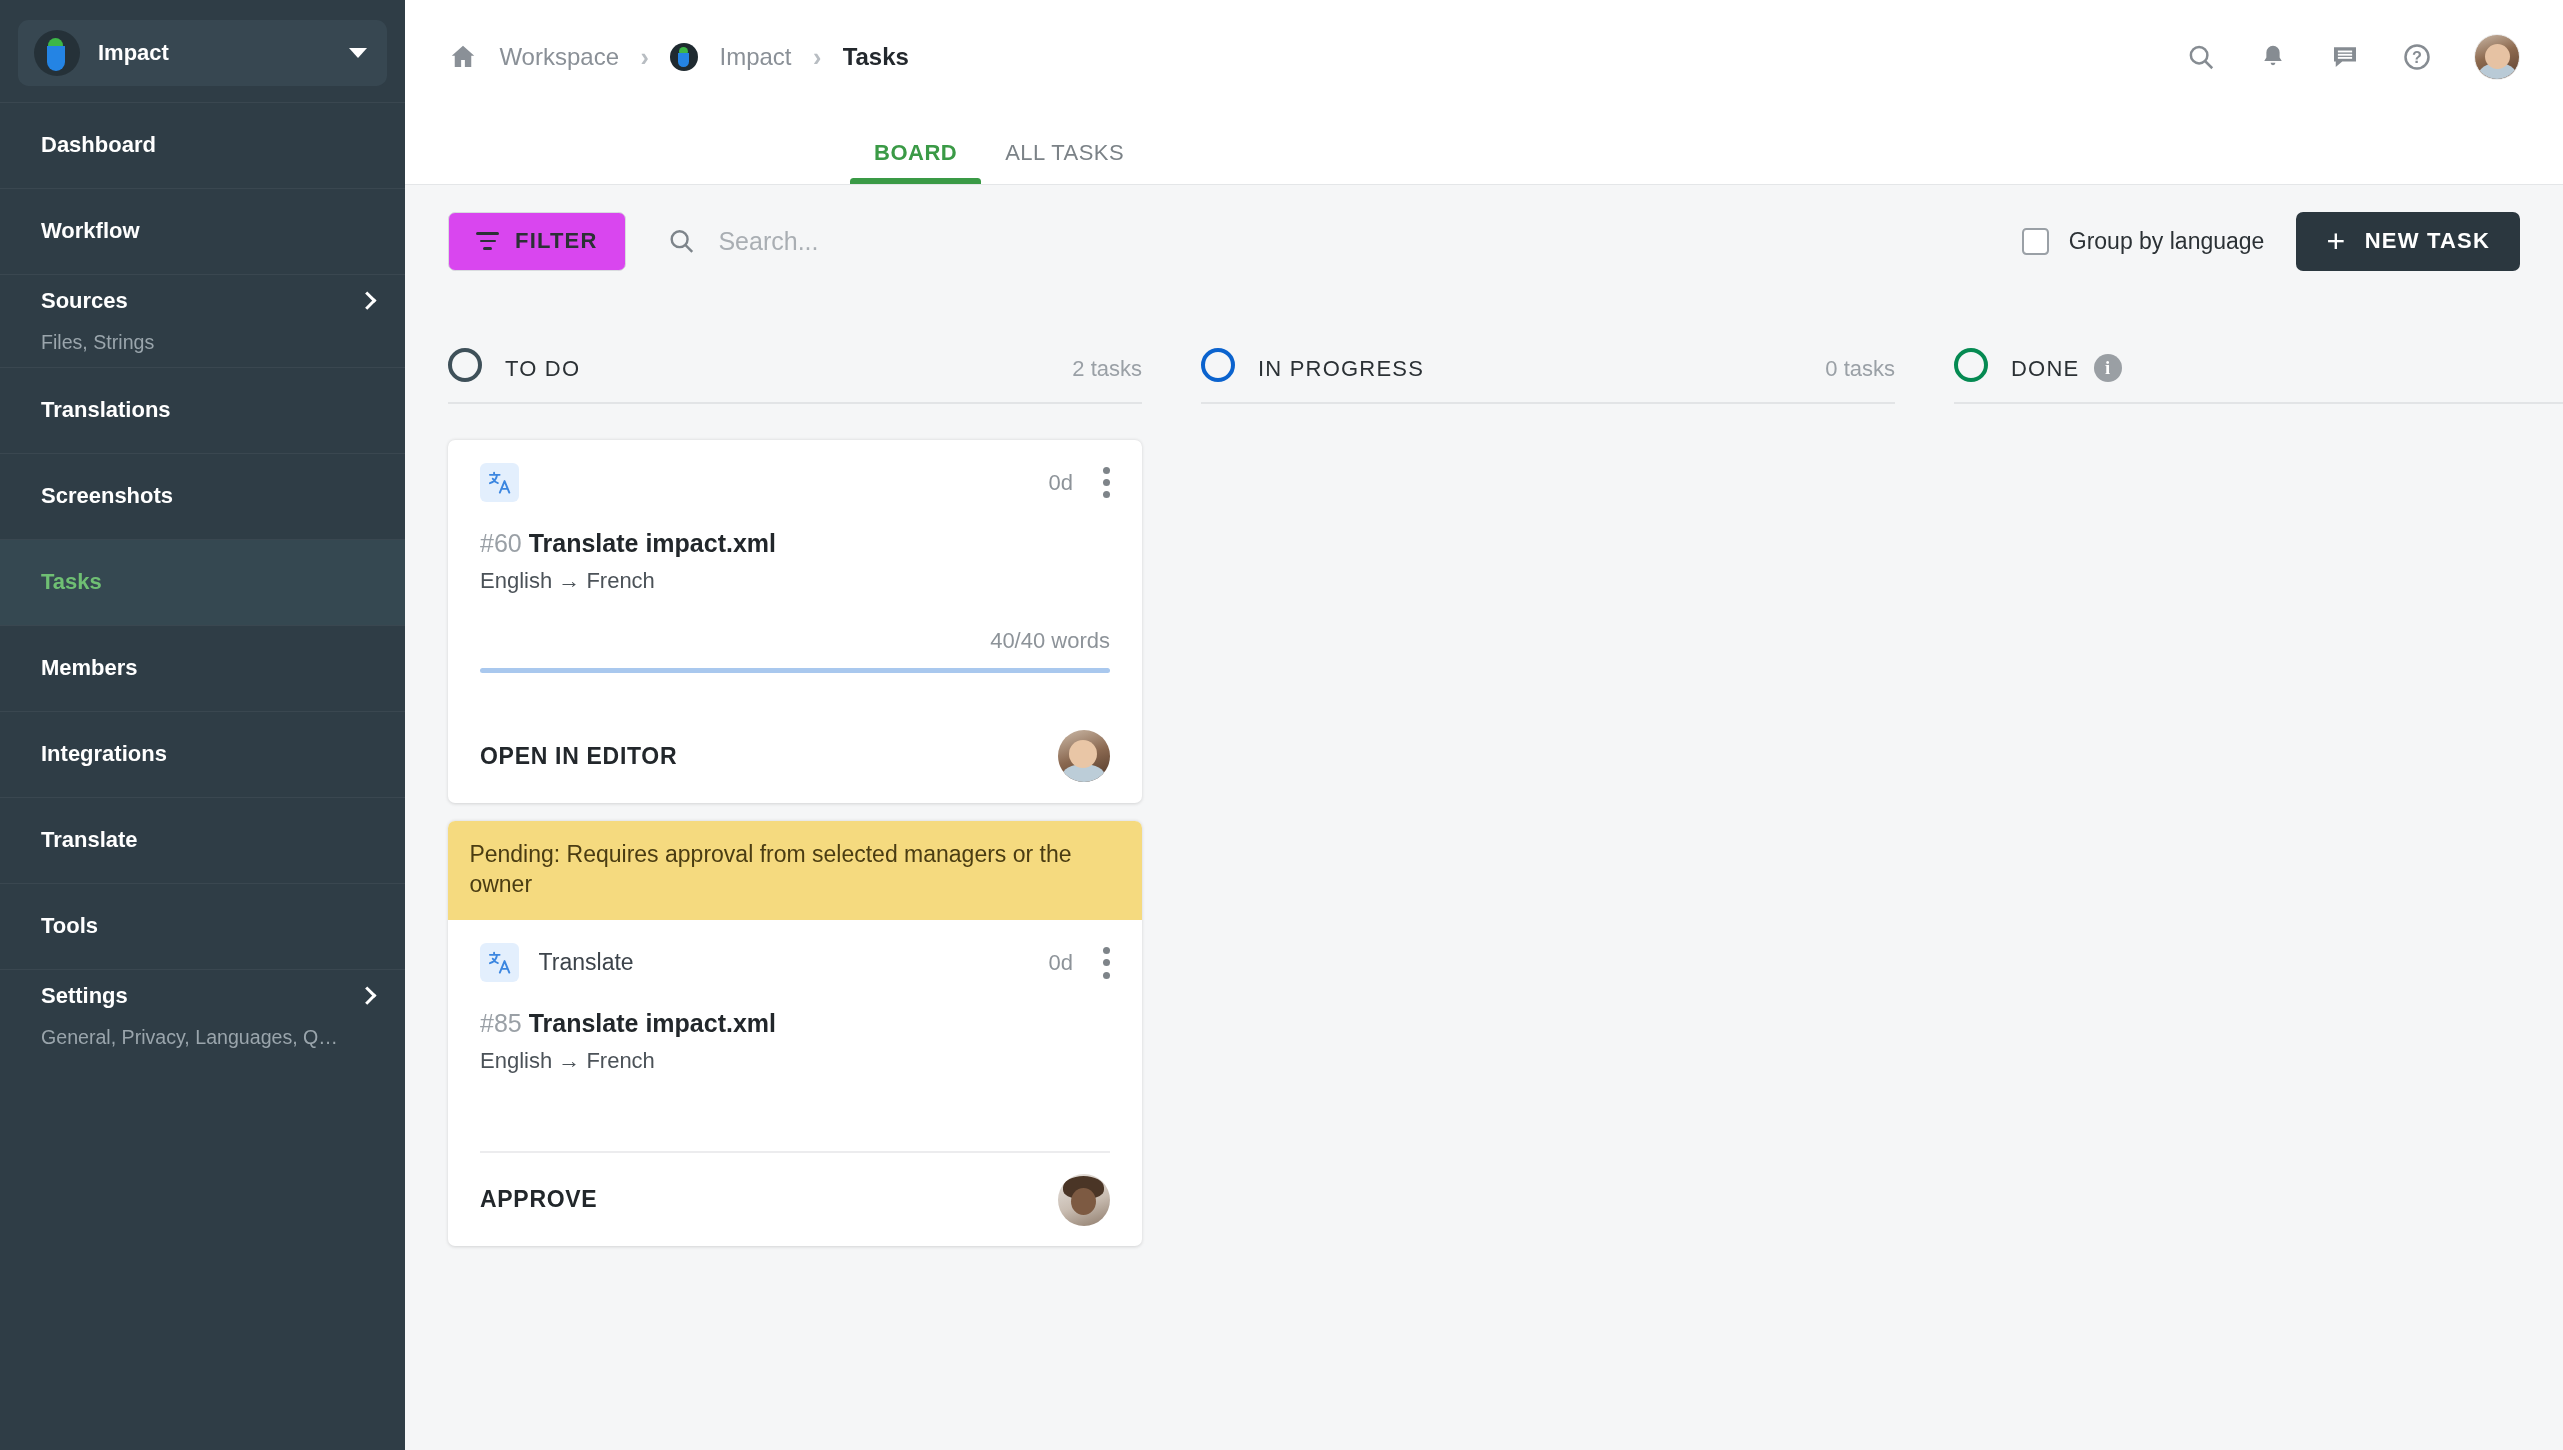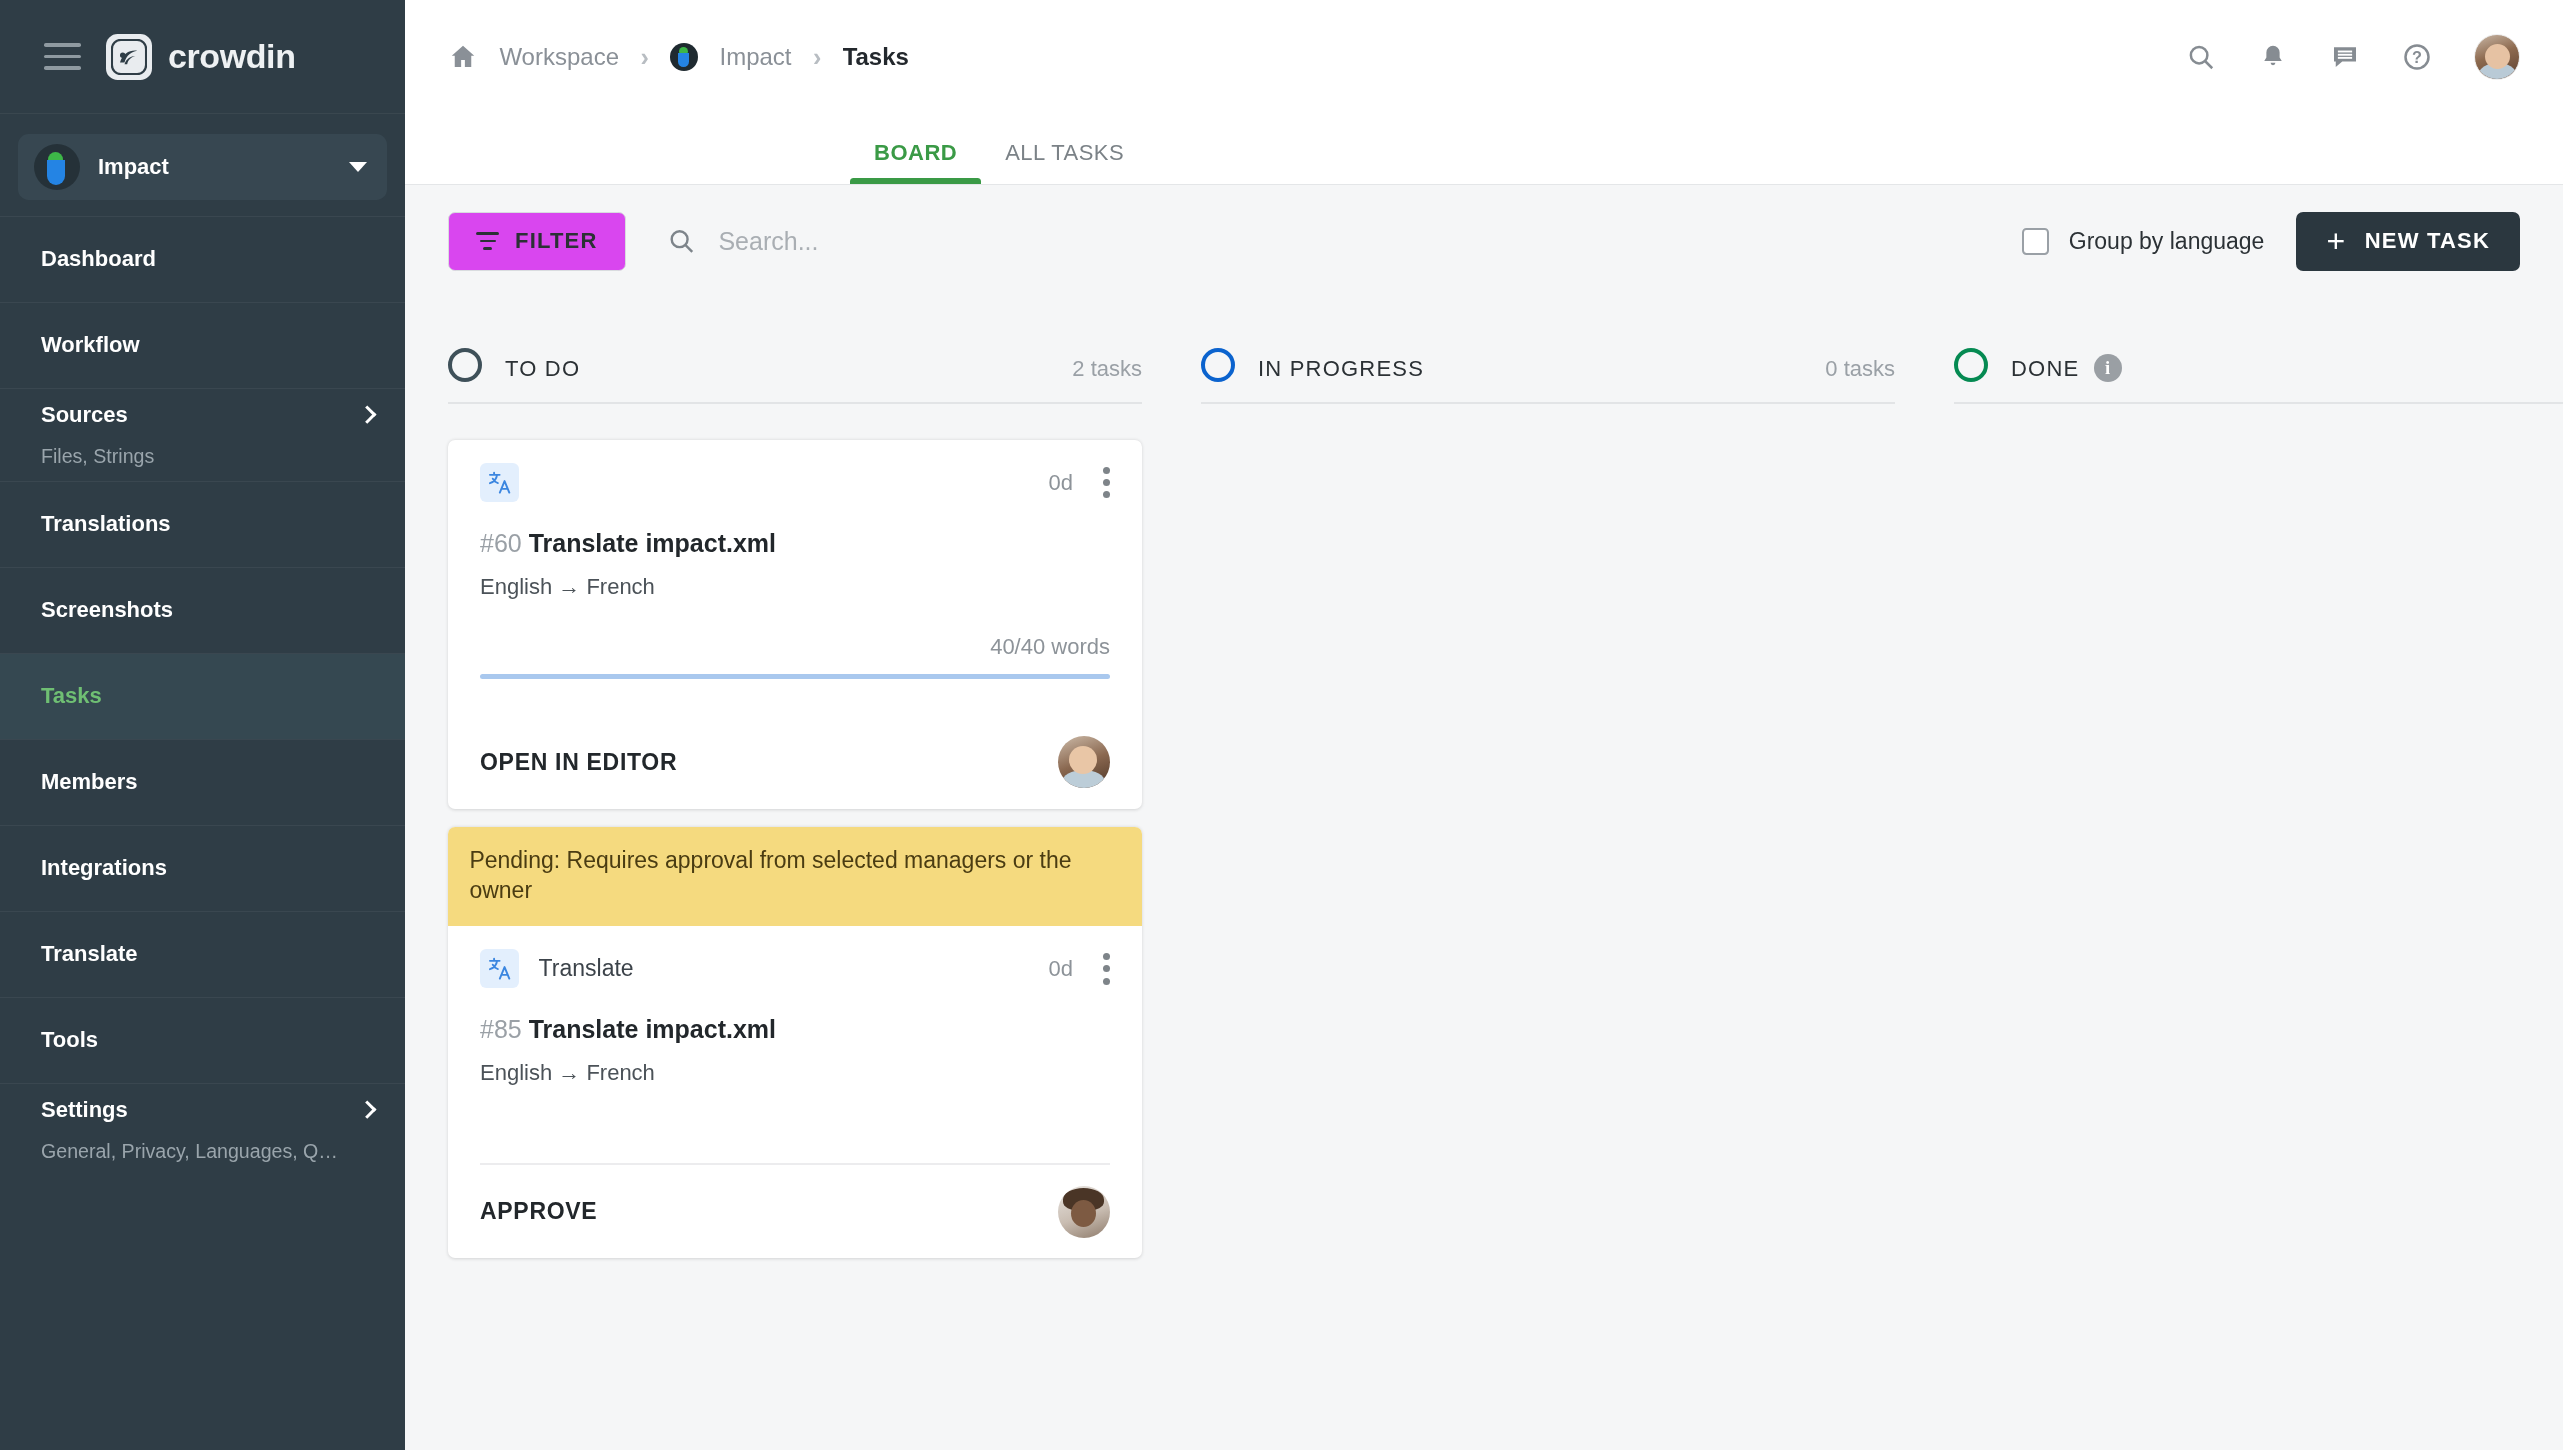--- a/index.html
+++ b/index.html
@@ -144,59 +144,41 @@
   .banner { background: #f5da7f; color: #4a3c12; font-size: 23px; line-height: 1.28; padding: 19.6px 21.4px 21.4px 21.4px; }
   .card-pad { padding: 23px 32px 0 32px; }
   .card-head { display: flex; align-items: center; }
   .tr-icon { width: 39px; height: 39px; border-radius: 6.2px; background: #e3effd; display: flex; align-items: center; justify-content: center; flex: 0 0 39px; }
   .tr-type { font-size: 23px; color: #3c434a; margin-left: 19.6px; }
   .days { margin-left: auto; font-size: 22px; color: #8d9399; }
   .kebab { margin-left: 30px; display: flex; flex-direction: column; gap: 5.3px; align-items: center; cursor: pointer; }
   .kebab i { width: 7.1px; height: 7.1px; border-radius: 50%; background: #7e8489; display: block; }
   .card-title { font-size: 25px; font-weight: 700; color: #22272b; margin-top: 27px; }
   .card-title .num { color: #9aa0a6; font-weight: 400; }
-  .card-langs { font-size: 22px; color: #4b5258; margin-top: 16px; }
+  .card-langs { font-size: 22px; color: #4b5258; margin-top: 10px; }
   .words { font-size: 22px; color: #8d9399; text-align: right; margin-top: 34px; }
   .progress { height: 4.4px; background: #a9c8ee; border-radius: 2.7px; margin-top: 14.2px; }
   .divider { height: 1.8px; background: #ececee; margin: 0 32px; }
   .card-foot { display: flex; align-items: center; padding: 0 32px; height: 93px; }
   .foot-action { font-size: 23px; font-weight: 700; letter-spacing: 0.7px; color: #22272b; cursor: pointer; }
   .foot-avatar { margin-left: auto; width: 52px; height: 52px; border-radius: 50%; overflow: hidden; position: relative; }
   .av-a { background: linear-gradient(160deg,#cdbba9 0%,#8a6850 50%,#4d3526 100%); }
   .av-a::after { content:""; position:absolute; left:10.7px; top:9.8px; width:28.5px; height:28.5px; border-radius:50%; background:#e9c6a6; }
   .av-a::before { content:""; position:absolute; left:4.4px; bottom:-6.2px; width:43px; height:24px; border-radius:50% 50% 0 0; background:#bccdd8; }
   .av-b { background: linear-gradient(160deg,#e8e4e0 0%,#c9bdb2 55%,#8e7b6b 100%); }
   .av-b::after { content:""; position:absolute; left:13.3px; top:14.2px; width:25px; height:27px; border-radius:50%; background:#7d5a42; }
   .av-b::before { content:""; position:absolute; left:5.3px; top:1.8px; width:41px; height:23px; border-radius:50% 50% 40% 40%; background:#4a3526; }
   .gap-space { height: 37px; }
 </style>
 </head>
 <body>
 
 <div class="app">
 
   <aside class="sidebar">
-    <div class="sb-top">
-      <div class="hamburger">
-        <span></span>
-          <span></span>
-          <span></span>
-      </div>
-      <div class="brand">
-        <div class="brand-mark">
-          <svg width="36" height="36" viewBox="0 0 40 40">
-            <rect x="1" y="1" width="38" height="38" rx="10" fill="none" stroke="#2f3d46" stroke-width="2.5"></rect>
-            <path d="M10 26c3-10 11-14 19-13-6 1-12 5-14 13z" fill="#2f3d46"></path>
-            <path d="M15 28c2-6 7-9 12-9-4 1-8 4-9 9z" fill="#2f3d46"></path>
-            <circle cx="13" cy="18" r="3" fill="#2f3d46"></circle>
-          </svg>
-        </div>
-        <div class="brand-name">crowdin</div>
-      </div>
-    </div>
 
     <div class="proj-select">
       <div class="proj-avatar">
         <div class="dot"></div>
           <div class="drop"></div>
       </div>
       <div class="proj-name">Impact</div>
       <div class="caret"></div>
     </div>
 

